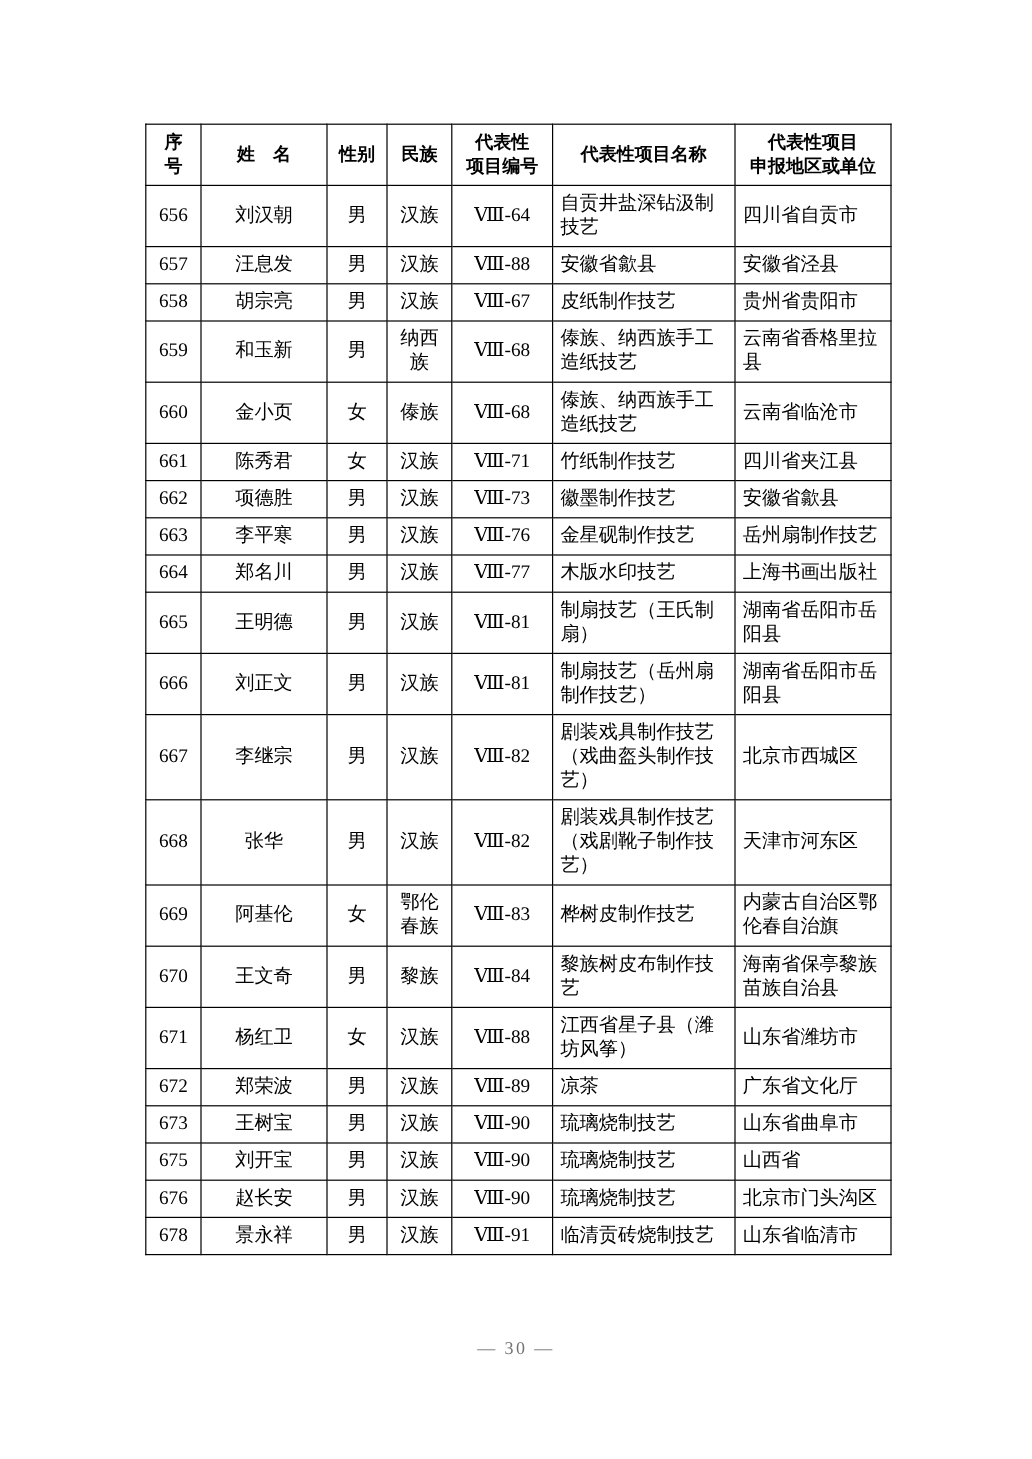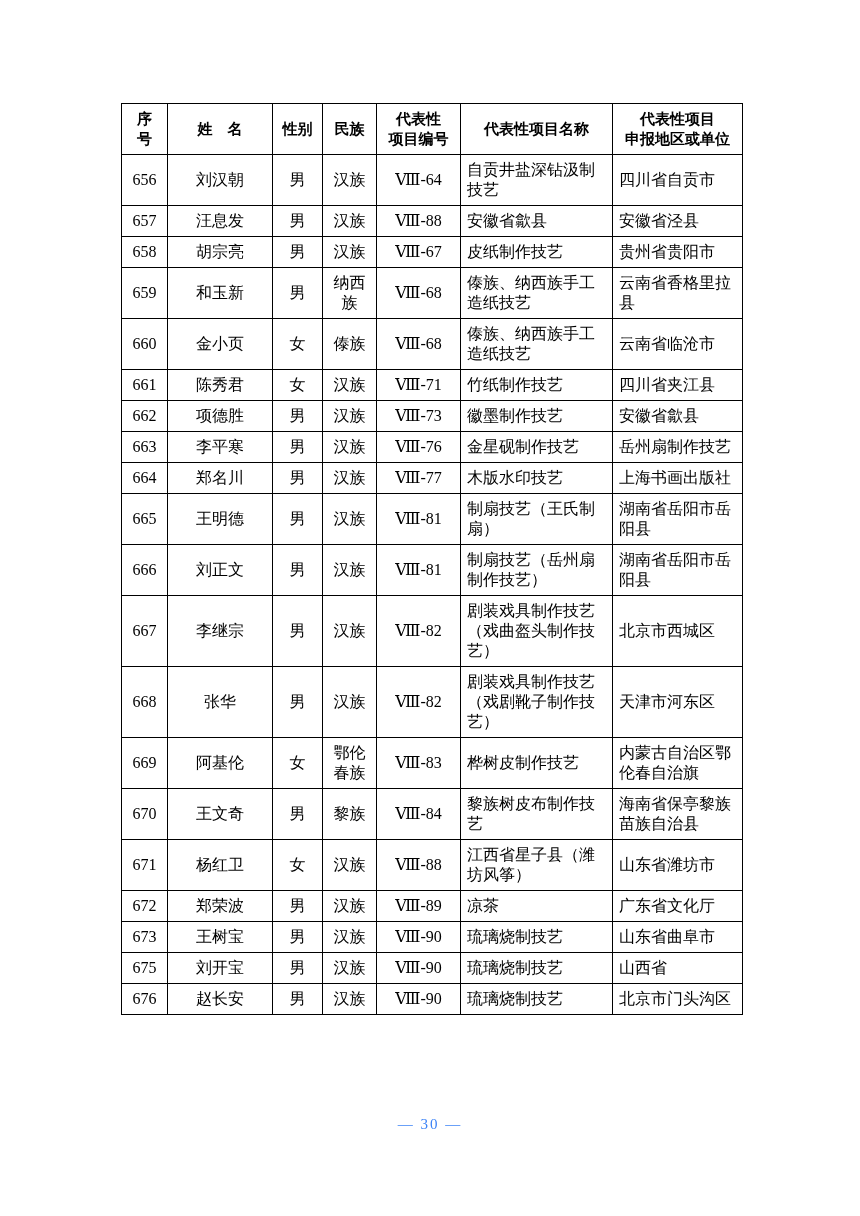--- a/index.html
+++ b/index.html
@@ -47,21 +47,21 @@
   }
   td.align-center { text-align: center; }
   td.align-left { text-align: left; }
   .page-footer {
     position: absolute;
     left: 0;
     top: 1116px;
     width: 860px;
     text-align: center;
     font-size: 15px;
-    color: #3b82f6;
+    color: #737373;
     letter-spacing: 2px;
   }
 </style>
 </head>
 <body>
 
 <div class="page">
 
   <table class="doc-table">
     <colgroup>
@@ -261,18 +261,27 @@
         </tr>
         <tr>
           <td class="align-center">676</td>
           <td class="align-center">赵长安</td>
           <td class="align-center">男</td>
           <td class="align-center">汉族</td>
           <td class="align-center">Ⅷ-90</td>
           <td class="align-left">琉璃烧制技艺</td>
           <td class="align-left">北京市门头沟区</td>
         </tr>
+        <tr>
+          <td class="align-center">678</td>
+          <td class="align-center">景永祥</td>
+          <td class="align-center">男</td>
+          <td class="align-center">汉族</td>
+          <td class="align-center">Ⅷ-91</td>
+          <td class="align-left">临清贡砖烧制技艺</td>
+          <td class="align-left">山东省临清市</td>
+        </tr>
       </tbody>
   </table>
 
   <div class="page-footer">— 30 —</div>
 
 </div>
 
 </body></html>

